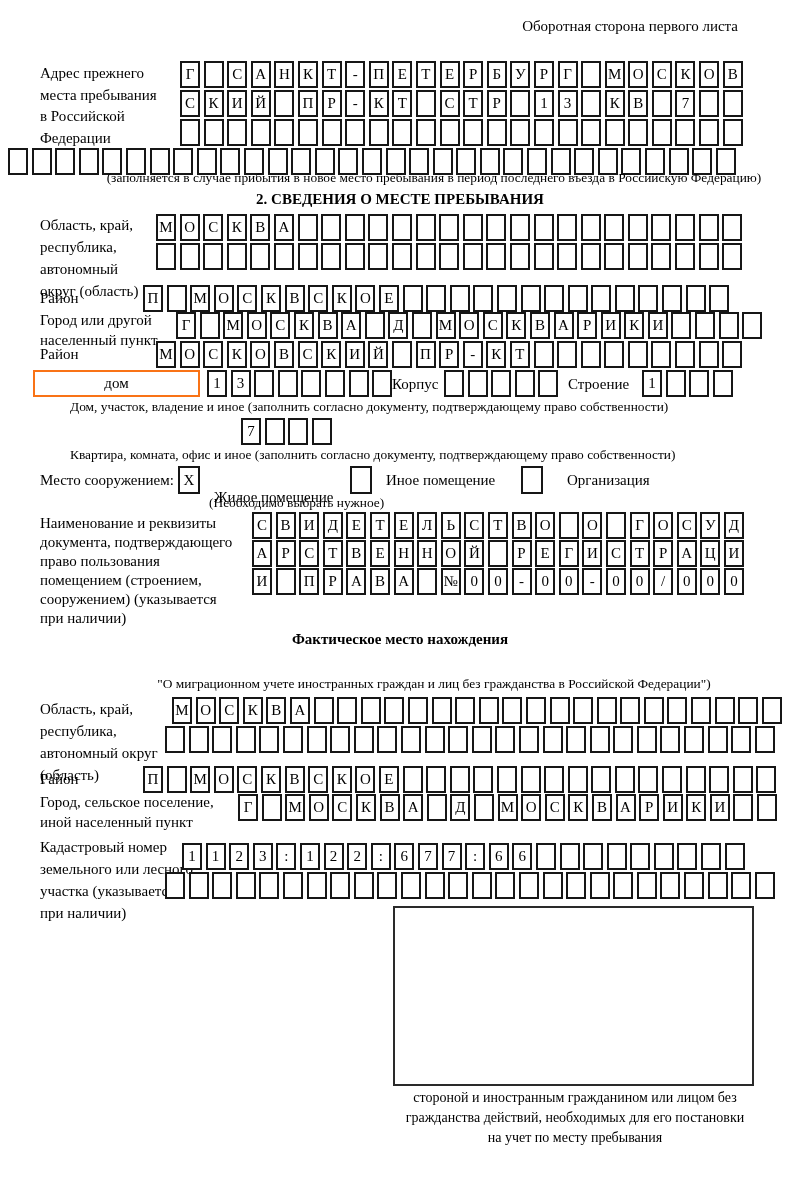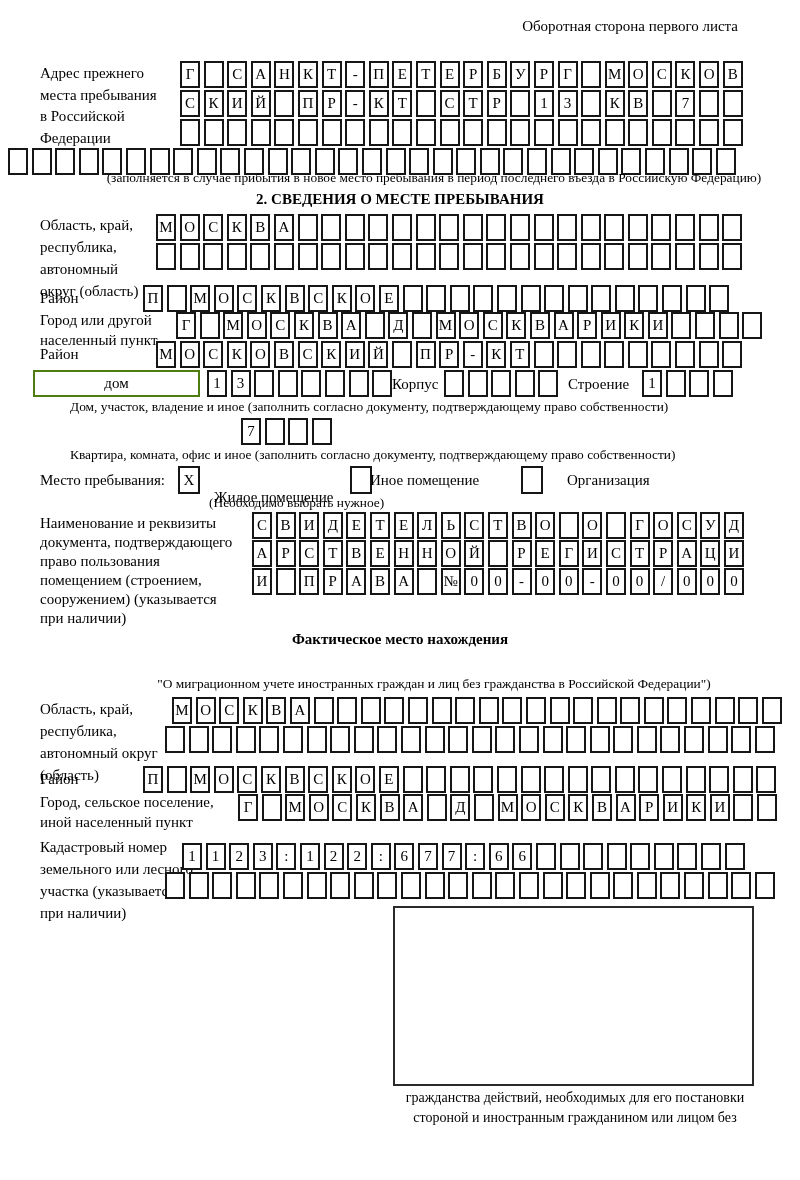--- a/index.html
+++ b/index.html
@@ -6,21 +6,21 @@
   body{width:800px;height:1180px;font-family:"Liberation Serif", serif;color:#000;}
   .page{position:relative;width:800px;height:1180px;background:#fff;overflow:hidden;}
   .hdr-note{position:absolute;top:18px;right:62px;font-size:15px;}
   .lbl{position:absolute;font-size:15px;line-height:21.5px;white-space:nowrap;}
   .cap{position:absolute;font-size:13.4px;white-space:nowrap;padding-left:34px;}
   .cap.center{left:0;width:800px;text-align:center;}
   .title{position:absolute;left:0;width:800px;text-align:center;font-weight:bold;font-size:15px;}
   .boxrow{position:absolute;display:flex;column-gap:3.6px;}
   .cell{box-sizing:border-box;flex:0 0 20px;width:20px;height:27px;border:2px solid #161616;
         display:flex;align-items:center;justify-content:center;font-size:15px;line-height:1;background:#fff;}
-  .longbox{position:absolute;box-sizing:border-box;border:2px solid #4d7c0f;height:27px;
+  .longbox{position:absolute;box-sizing:border-box;border:2px solid #f97316;height:27px;
         display:flex;align-items:center;justify-content:center;font-size:15px;background:#fff;}
   .chk{position:absolute;box-sizing:border-box;border:2px solid #161616;width:22px;height:28px;
         display:flex;align-items:center;justify-content:center;font-size:15px;background:#fff;}
   .bigbox{position:absolute;border:2px solid #2a2a2a;background:#fff;}
   .confirm-cap{position:absolute;left:375px;top:1088px;width:400px;text-align:center;
         font-size:14px;line-height:20px;}
 </style>
 </head>
 <body>
 
@@ -329,25 +329,25 @@
   <div class="cap" style="left:36px;top:399px;">Дом, участок, владение и иное (заполнить согласно документу, подтверждающему право собственности)</div>
 
   <div class="boxrow" style="left:241px;top:418px;">
       <span class="cell">7</span>
       <span class="cell"></span>
       <span class="cell"></span>
       <span class="cell"></span>
     </div>
   <div class="cap" style="left:36px;top:447px;">Квартира, комната, офис и иное (заполнить согласно документу, подтверждающему право собственности)</div>
 
-  <div class="lbl" style="left:40px;top:470px;">Место пребывания:</div>
+  <div class="lbl" style="left:40px;top:470px;">Место сооружением:</div>
   <div class="chk" style="left:178px;top:466px;">X</div>
   <div class="lbl" style="left:214px;top:470px;margin-top:17px;">Жилое помещение</div>
   <div class="chk" style="left:350px;top:466px;"></div>
-  <div class="lbl" style="left:370px;top:470px;">Иное помещение</div>
+  <div class="lbl" style="left:386px;top:470px;">Иное помещение</div>
   <div class="chk" style="left:521px;top:466px;"></div>
   <div class="lbl" style="left:567px;top:470px;">Организация</div>
   <div class="cap" style="left:175px;top:495px;width:350px;text-align:left;">(Необходимо выбрать нужное)</div>
 
   <div class="lbl" style="left:40px;top:514px;line-height:19px;">
     <div>Наименование и реквизиты</div>
     <div>документа, подтверждающего</div>
     <div>право пользования</div>
     <div>помещением (строением,</div>
     <div>сооружением) (указывается</div>
@@ -606,17 +606,18 @@
       <span class="cell"></span>
       <span class="cell"></span>
       <span class="cell"></span>
       <span class="cell"></span>
       <span class="cell"></span>
       <span class="cell"></span>
     </div>
 
   <div class="bigbox" style="left:393px;top:906px;width:357px;height:176px;"></div>
   <div class="confirm-cap">
+    <div>стороной и иностранным гражданином или лицом без</div>
     <div>гражданства действий, необходимых для его постановки</div>
-    <div>стороной и иностранным гражданином или лицом без</div>
+    <div>на учет по месту пребывания</div>
   </div>
 
 </div>
 
 </body></html>

